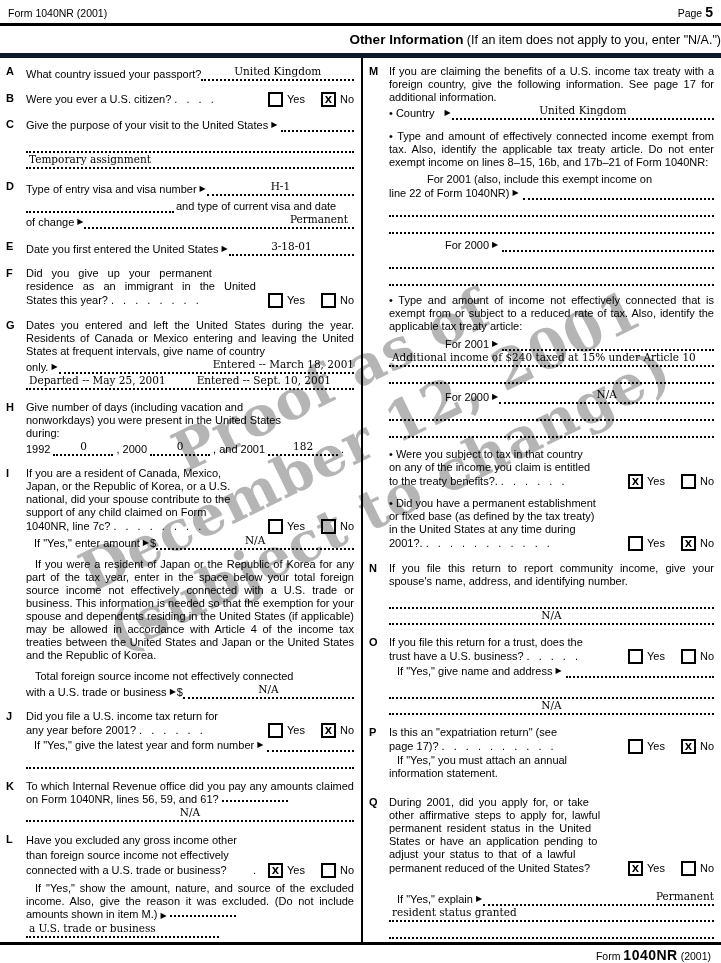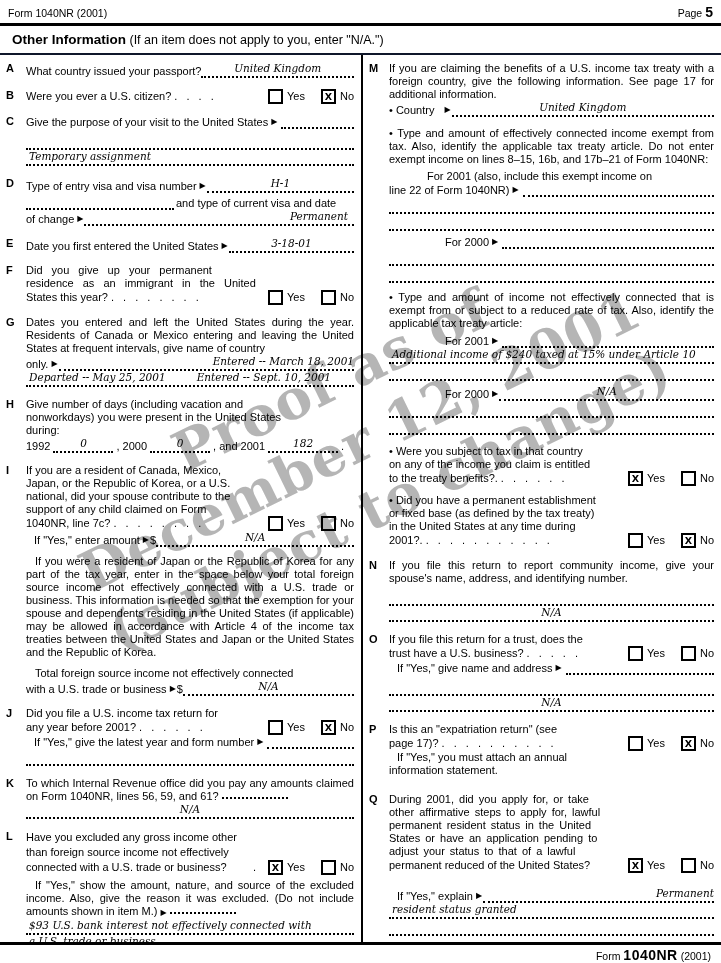--- a/index.html
+++ b/index.html
@@ -7,42 +7,42 @@
         font-family:"Liberation Sans","DejaVu Sans",sans-serif;font-size:11px;line-height:13px;
         overflow:hidden;margin:0 auto}
   .watermark{position:absolute;top:340px;left:8px;width:704px;z-index:0;
         transform:rotate(-26deg);text-align:center;
         font-family:"DejaVu Serif",serif;font-weight:700;font-size:55px;line-height:67px;
         color:#a9a9a9;opacity:.85;letter-spacing:1px;pointer-events:none}
   .content{position:relative;z-index:1;height:100%;display:flex;flex-direction:column}
   .header{display:flex;justify-content:space-between;align-items:flex-end;
         padding:6px 8px 3px 8px;border-bottom:3px solid #000;font-size:10.5px}
   .pagenum{font-size:14px;font-weight:bold;margin-left:3px}
-  .titlebar{text-align:left;padding:7px 0 6px 12px;border-bottom:2px solid #0f172a;font-size:12.5px}
+  .titlebar{text-align:right;padding:7px 0 6px 12px;border-bottom:5px solid #0f172a;font-size:12.5px}
   .titlebar b{font-size:13.5px}
   .columns{flex:1;display:flex;border-bottom:3px solid #000;overflow:hidden}
   .col{overflow:hidden;padding:5px 7px 0 6px}
   .colL{width:348px}
   .vdiv{width:2px;background:#000}
   .colR{flex:1}
   .item{display:flex;margin-top:11px}
   .item.first{margin-top:2px}
   .letter{width:20px;font-weight:bold;flex:none}
   .ibody{flex:1;min-width:0}
   .row{display:flex;align-items:flex-end}
   .qrow{display:flex;align-items:center}
   .line{white-space:nowrap;overflow:hidden}
   .just{text-align:justify}
   .ind{text-indent:9px}
   .indent8{padding-left:8px}
   .for-ind{padding-left:38px}
   .for-ind2{padding-left:56px}
   .ws6{word-spacing:6px}
   .ws2{word-spacing:2px}
-  .fill{font-family:"DejaVu Serif",serif;font-style:italic;font-size:10.5px;white-space:nowrap}
+  .fill{font-family:"DejaVu Serif",serif;font-size:10.5px;white-space:nowrap}
   .ans{flex:1;min-width:0;border-bottom:2px dotted #000;text-align:center;height:14px;overflow:hidden}
   .ans.left{text-align:right;padding-left:10px}
   .ans.right{text-align:right;padding-right:6px}
   .ansline{border-bottom:2px dotted #000;min-height:14px;text-align:center;overflow:hidden}
   .ansline.left{text-align:left;padding-left:3px}
   .w58{width:58%}
   .dotline{height:15px;border-bottom:2px dotted #000}
   .dotfill{flex:1;min-width:0;border-bottom:2px dotted #000;height:11px;margin-left:3px}
   .idot{display:inline-block;width:66px;border-bottom:2px dotted #000;height:3px;margin-bottom:1px}
   .dseg{width:148px;border-bottom:2px dotted #000;height:11px;flex:none}
@@ -284,21 +284,20 @@
               <span class="cb">X</span>
               <span class="cblab">Yes</span>
               <span class="cb no"></span>
               <span class="cblab">No</span>
             </div>
             <div class="just ind mt4">
               <span>If "Yes," show the amount, nature, and source of the excluded income. Also, give the reason it was excluded. (Do not include amounts shown in item M.)</span>
               <span class="arrow-inline">▶</span>
               <span class="idot"></span>
             </div>
-            <div class="ansline left fill">$93 U.S. bank interest not effectively connected with</div>
             <div class="ansline left fill w58">a U.S. trade or business</div>
           </div>
         </div>
 
       </div>
 
       <div class="vdiv"></div>
 
       <div class="col colR">
 

